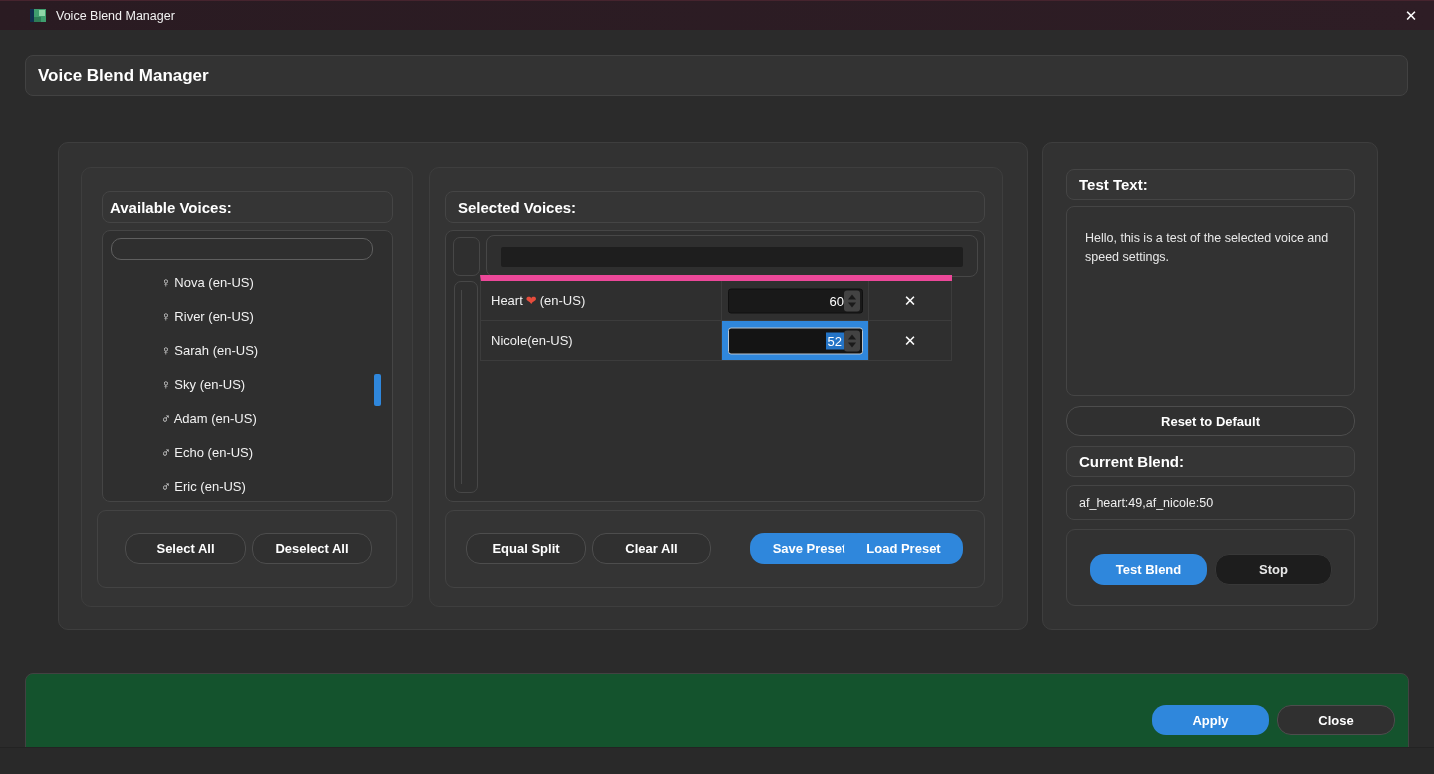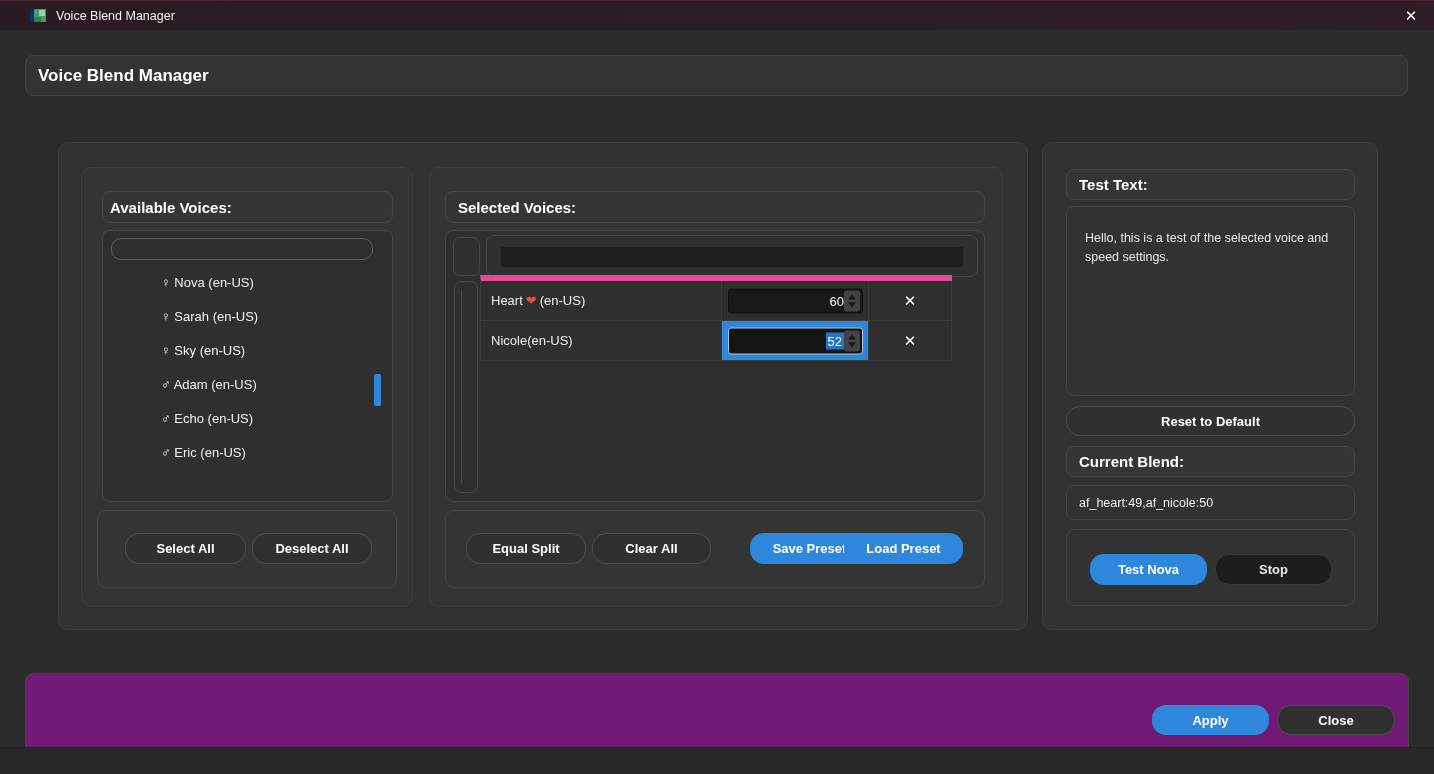--- a/index.html
+++ b/index.html
@@ -125,21 +125,21 @@
     position:absolute; background:#323232; border:1px solid #454545; border-radius:8px;
     padding:22px 18px; font-size:12.5px; line-height:1.55; color:#e9e9e9; cursor:text;
   }
   .value-box {
     position:absolute; background:#323232; border:1px solid #454545; border-radius:8px;
     display:flex; align-items:center; padding-left:12px; font-size:12.5px; color:#f0f0f0;
   }
   
   .bottombar {
     position:absolute; left:25px; top:673px; width:1384px; height:82px;
-    background:#701a75; border:1px solid #424242; border-radius:8px;padding-left:25px;
+    background:#14532d; border:1px solid #424242; border-radius:8px;padding-left:25px;
   }
   .bottom-strip {
     position:absolute; left:0; top:747px; width:1434px; height:27px;
     background:#292929; border-top:1px solid #232323;
   }
 </style>
 </head>
 <body>
 
 <div class="titlebar">
@@ -160,20 +160,23 @@
   <div class="box groupbox" style="left:22px; top:24px; width:332px; height:440px; background:#343434;">
     <div class="labelbox" style="left:20px; top:23px; width:291px; height:32px;padding-left:7px;">Available Voices:</div>
 
     <div class="listbox" style="left:20px; top:62px; width:291px; height:272px;">
       <input class="search-input" type="text" value="" style="">
       <div class="voice-list">
   <div class="voice-item">
             <span>♀ Nova (en-US)</span>
           </div>
 
+  <div class="voice-item">
+            <span>♀ River (en-US)</span>
+          </div>
 
   <div class="voice-item">
             <span>♀ Sarah (en-US)</span>
           </div>
 
   <div class="voice-item">
             <span>♀ Sky (en-US)</span>
           </div>
 
   <div class="voice-item">
@@ -260,21 +263,21 @@
 
   <div class="textarea-box" style="left:23px; top:63px; width:289px; height:190px;">Hello, this is a test of the selected voice and speed settings.</div>
 
   <div class="btn" style="left:23px; top:263px; width:289px; height:30px;">Reset to Default</div>
 
   <div class="labelbox" style="left:23px; top:303px; width:289px; height:31px;">Current Blend:</div>
 
   <div class="value-box" style="left:23px; top:342px; width:289px; height:35px;">af_heart:49,af_nicole:50</div>
 
   <div class="subpanel" style="position:absolute; left:23px; top:386px; width:289px; height:77px;">
-    <div class="btn blue" style="left: 23px; top: 24px; width: 117px; height: 31px; background: rgb(47, 135, 220);">Test Nova</div>
+    <div class="btn blue" style="left: 23px; top: 24px; width: 117px; height: 31px; background: rgb(47, 135, 220);">Test Blend</div>
     <div class="btn verydark" style="left:148px; top:24px; width:117px; height:31px;">Stop</div>
   </div>
 </div>
 
 <div class="bottombar">
   <div class="btn blue" style="left: 1126px; top: 31px; width: 117px; height: 30px; background: rgb(47, 135, 220);">Apply</div>
   <div class="btn" style="left:1251px; top:31px; width:118px; height:30px;">Close</div>
 </div>
 <div class="bottom-strip"></div>
 

